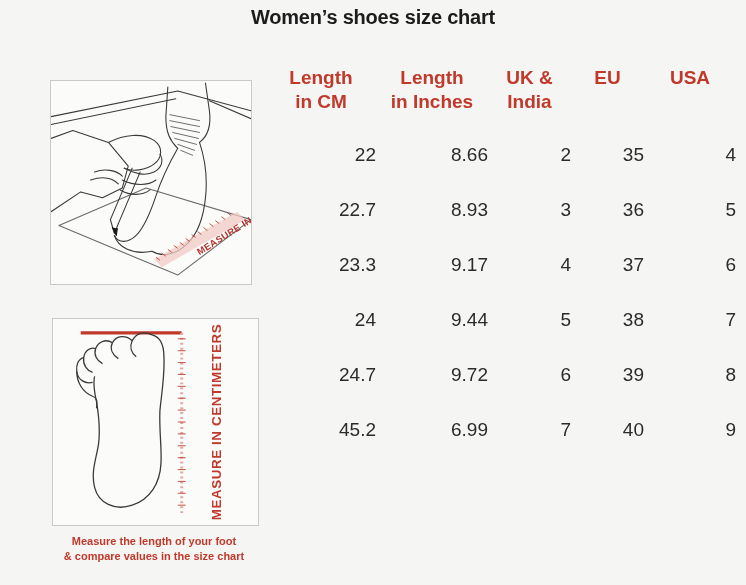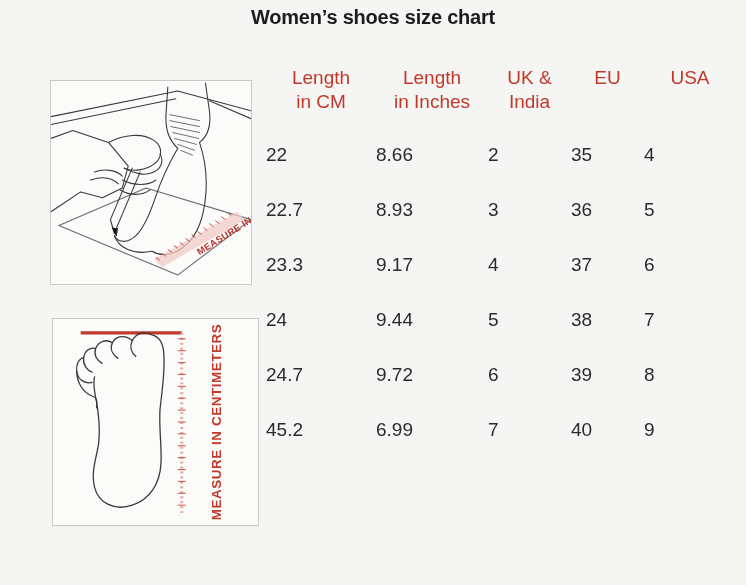--- a/index.html
+++ b/index.html
@@ -86,35 +86,35 @@
     top: 66px;
     width: 470px;
   }
   .tbl {
     border-collapse: collapse;
     width: 100%;
     table-layout: fixed;
   }
   .tbl th {
     font-size: 19px;
-    font-weight: 400;
+    font-weight: 700;
     color: #c0392b;
     line-height: 1.25;
     padding: 0 0 14px 0;
     text-align: center;
     vertical-align: top;
   }
   .tbl th .hd {
     display: block;
   }
   .tbl td {
     font-size: 19px;
     font-weight: 400;
     color: #2b2b2b;
-    text-align: left;
+    text-align: right;
     height: 55px;
     vertical-align: middle;
     padding: 0;
   }
   col.c-cm     { width: 110px; }
   col.c-in     { width: 112px; }
   col.c-uk     { width: 83px;  }
   col.c-eu     { width: 73px;  }
   col.c-usa    { width: 92px;  }
 </style>
@@ -230,20 +230,24 @@
         <path d="M100 16 C92 12 84 14 80 22 C77 28 79 34 84 38" fill="none" stroke="#3a3a3a" stroke-width="1.3"></path>
         <path d="M80 22 C74 16 64 16 60 24 C57 30 60 36 66 40" fill="none" stroke="#3a3a3a" stroke-width="1.3"></path>
         <path d="M60 24 C54 20 46 22 43 30 C41 36 44 42 50 45" fill="none" stroke="#3a3a3a" stroke-width="1.3"></path>
         <path d="M43 30 C38 28 32 32 31 39 C30 46 34 52 40 54" fill="none" stroke="#3a3a3a" stroke-width="1.3"></path>
         <path d="M31 39 C26 40 23 46 24 53 C25 61 32 66 40 64" fill="none" stroke="#3a3a3a" stroke-width="1.3"></path>
         <path d="M24 53 C24 64 30 74 40 78 C46 80 44 86 44 90" fill="none" stroke="#3a3a3a" stroke-width="1.3"></path>
         <text x="170" y="104" transform="rotate(-90 170 104)" text-anchor="middle" font-family="Liberation Sans, sans-serif" font-size="13.5" font-weight="700" fill="#c0392b" letter-spacing="0.6">MEASURE IN CENTIMETERS</text>
       </svg>
     </div>
 
+    <div class="caption">
+      <span class="cap-line">Measure the length of your foot</span>
+      <span class="cap-line">&amp; compare values in the size chart</span>
+    </div>
   </div>
 
   <div class="table">
     <table class="tbl">
       <colgroup>
         <col class="c-cm">
           <col class="c-in">
           <col class="c-uk">
           <col class="c-eu">
           <col class="c-usa">

